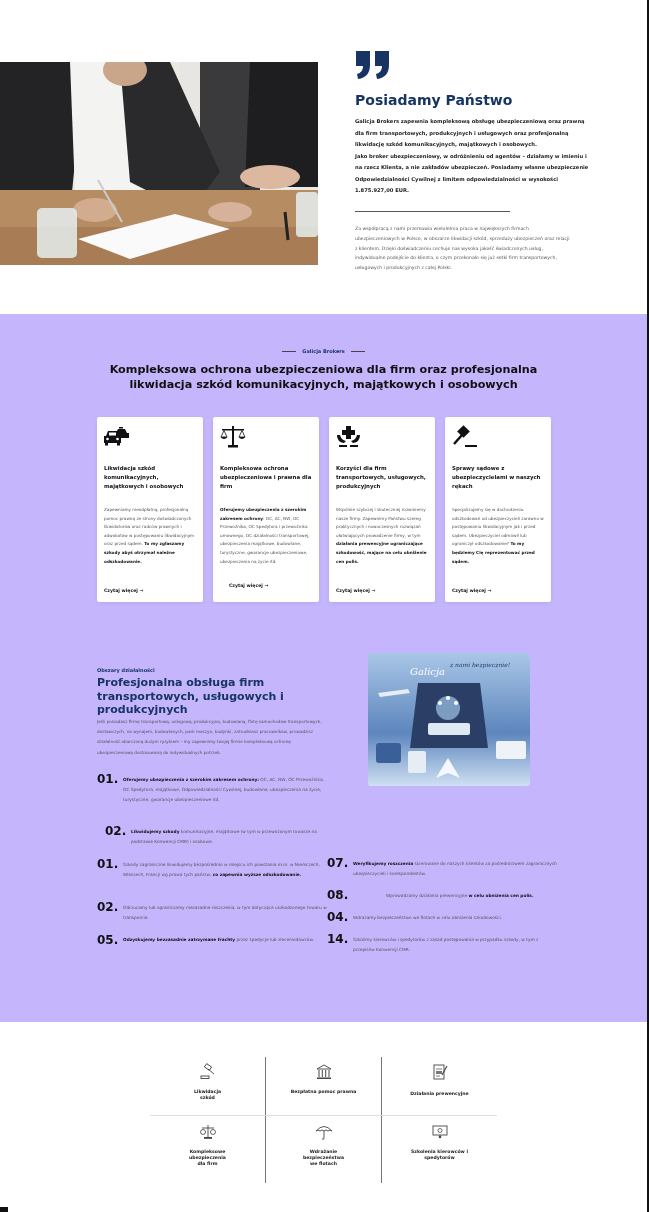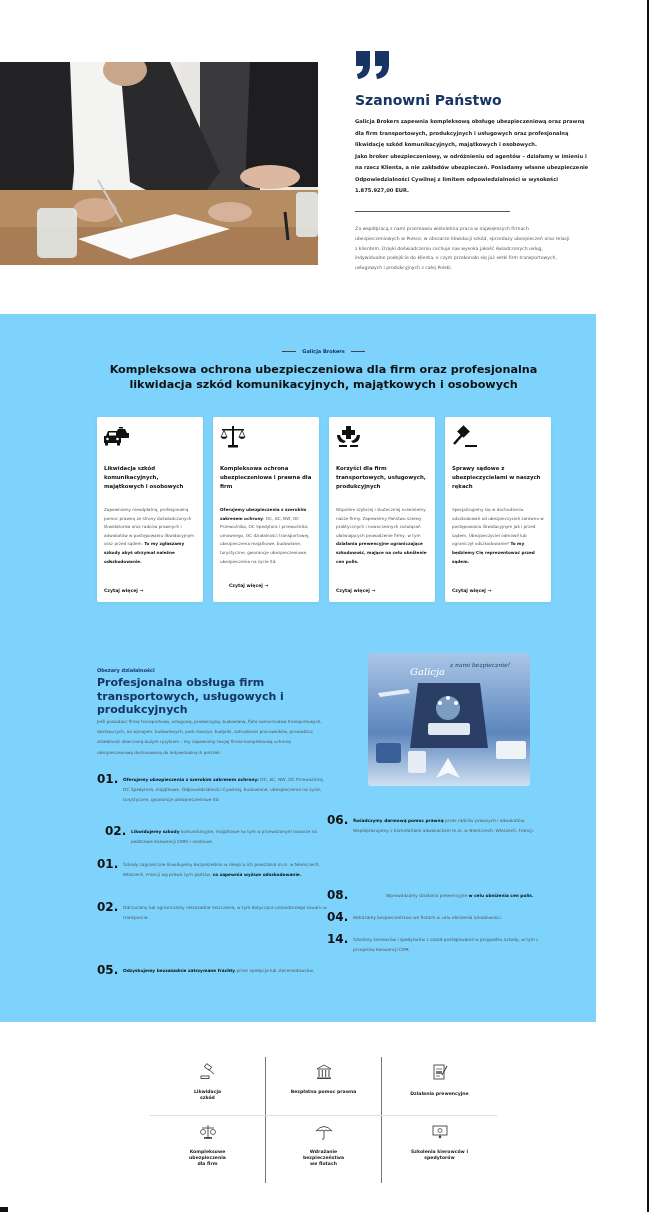--- a/index.html
+++ b/index.html
@@ -12,21 +12,21 @@
   .hero { position: absolute; left: 0; top: 0; width: 647px; height: 314px; background: #fff; }
   .hero-photo { position: absolute; left: 0; top: 62px; width: 318px; height: 203px; overflow: hidden; background: #d9c2a4; }
   .hero-photo svg { width: 100%; height: 100%; display: block; }
   .quote-icon { position: absolute; left: 355px; top: 50px; width: 36px; height: 30px; }
   .hero-title { position: absolute; left: 355px; top: 92px; font-size: 14px; font-weight: bold; color: #173463; font-family: "DejaVu Sans", sans-serif; }
   .hero-p1 { position: absolute; left: 355px; top: 116px; width: 240px; font-size: 5.2px; line-height: 11.5px; color: #222; font-weight: bold; }
   .hero-divider { position: absolute; left: 355px; top: 211px; width: 155px; height: 1px; background: #555; }
   .hero-p2 { position: absolute; left: 355px; top: 224px; width: 240px; font-size: 4.6px; line-height: 9.8px; color: #555; }
 
   
-  .services { position: absolute; left: 0; top: 314px; width: 596px; height: 708px; background: #7dd3fc; }
+  .services { position: absolute; left: 0; top: 314px; width: 647px; height: 708px; background: #c4b5fd; }
   .eyebrow { position: absolute; left: 0; top: 34px; width: 647px; text-align: center; font-size: 5px; font-weight: bold; color: #173463; }
   .eyebrow .line { display: inline-block; width: 14px; height: 1px; background: #444; vertical-align: middle; margin: 0 6px; }
   .services-title { position: absolute; left: 80px; top: 48px; width: 487px; text-align: center; font-size: 11.2px; line-height: 15px; font-weight: bold; color: #111; }
 
   .card { position: absolute; top: 103px; width: 106px; height: 185px; background: #fff; box-shadow: 0 1px 4px rgba(0,0,0,0.07); border-radius: 2px; }
   .card-icon { position: absolute; left: 7px; top: 8px; width: 26px; height: 24px; }
   .card-title { position: absolute; left: 7px; top: 47px; width: 94px; font-size: 5.4px; line-height: 9.2px; font-weight: bold; color: #111; }
   .card-text { position: absolute; left: 7px; top: 89px; width: 94px; font-size: 4.2px; line-height: 8.6px; color: #555; }
   .card-text b { color: #111; }
   .card-link { position: absolute; left: 7px; top: 171px; font-size: 4.6px; font-weight: bold; color: #111; text-decoration: none; }
@@ -79,21 +79,21 @@
       <line x1="98" y1="118" x2="122" y2="160" stroke="#ccc" stroke-width="2"></line>
       <line x1="285" y1="150" x2="288" y2="178" stroke="#222" stroke-width="3"></line>
     </svg>
   </div>
 
   <svg class="quote-icon" viewBox="0 0 36 30">
     <path d="M1 1 H15 V15 C15 23 11 28 3 29 L2 24 C6 23 8 20 8 16 H1 Z" fill="#173463"></path>
     <path d="M20 1 H34 V15 C34 23 30 28 22 29 L21 24 C25 23 27 20 27 16 H20 Z" fill="#173463"></path>
   </svg>
 
-  <h1 class="hero-title">Szanowni Państwo</h1>
+  <h1 class="hero-title">Posiadamy Państwo</h1>
 
   <div class="hero-p1">
     <div>Galicja Brokers zapewnia kompleksową obsługę ubezpieczeniową oraz prawną</div>
     <div>dla firm transportowych, produkcyjnych i usługowych oraz profesjonalną</div>
     <div>likwidację szkód komunikacyjnych, majątkowych i osobowych.</div>
     <div>Jako broker ubezpieczeniowy, w odróżnieniu od agentów – działamy w imieniu i</div>
     <div>na rzecz Klienta, a nie zakładów ubezpieczeń. Posiadamy własne ubezpieczenie</div>
     <div>Odpowiedzialności Cywilnej z limitem odpowiedzialności w wysokości</div>
     <div>1.875.927,00 EUR.</div>
   </div>
@@ -210,28 +210,28 @@
     <div class="item-text"><b>Likwidujemy szkody</b><span> komunikacyjne, majątkowe (w tym w przewożonym towarze na podstawie Konwencji CMR) i osobowe.</span></div>
   </div>
   <div class="item" style="left:97px; top:545px;">
     <div class="item-num">01.</div>
     <div class="item-text"><span>Szkody zagraniczne likwidujemy bezpośrednio w miejscu ich powstania m.in. w Niemczech, Włoszech, Francji wg prawa tych państw, </span><b>co zapewnia wyższe odszkodowanie.</b></div>
   </div>
   <div class="item" style="left:97px; top:588px;">
     <div class="item-num">02.</div>
     <div class="item-text"><span>Odrzucamy lub ograniczamy niezasadne roszczenia, w tym dotyczące uszkodzonego towaru w transporcie.</span></div>
   </div>
-  <div class="item" style="left:97px; top:651px;">
+  <div class="item" style="left:97px; top:620px;align-items:flex-end;">
     <div class="item-num">05.</div>
     <div class="item-text"><b>Odzyskujemy bezzasadnie zatrzymane frachty</b><span> przez spedycje lub zleceniodawców.</span></div>
   </div>
 
-  <div class="item" style="left:327px; top:501px;">
-    <div class="item-num">06.</div>
-    <div class="item-text"><b>Świadczymy darmową pomoc prawną</b><span> przez radców prawnych i adwokatów. Współpracujemy z kancelariami adwokackimi m.in. w Niemczech, Włoszech, Francji.</span></div>
+  <div class="item" style="left:327px; top:544px;">
+    <div class="item-num">07.</div>
+    <div class="item-text"><b>Weryfikujemy roszczenia</b><span> skierowane do naszych klientów za pośrednictwem zagranicznych ubezpieczycieli i korespondentów.</span></div>
   </div>
   <div class="item" style="left:327px; top:576px;gap:33px;">
     <div class="item-num">08.</div>
     <div class="item-text"><span>Wprowadzamy działania prewencyjne </span><b>w celu obniżenia cen polis.</b></div>
   </div>
   <div class="item" style="left:327px; top:598px;">
     <div class="item-num">04.</div>
     <div class="item-text"><span>Wdrażamy bezpieczeństwo we flotach w celu obniżenia szkodowości.</span></div>
   </div>
   <div class="item" style="left:327px; top:620px;">

